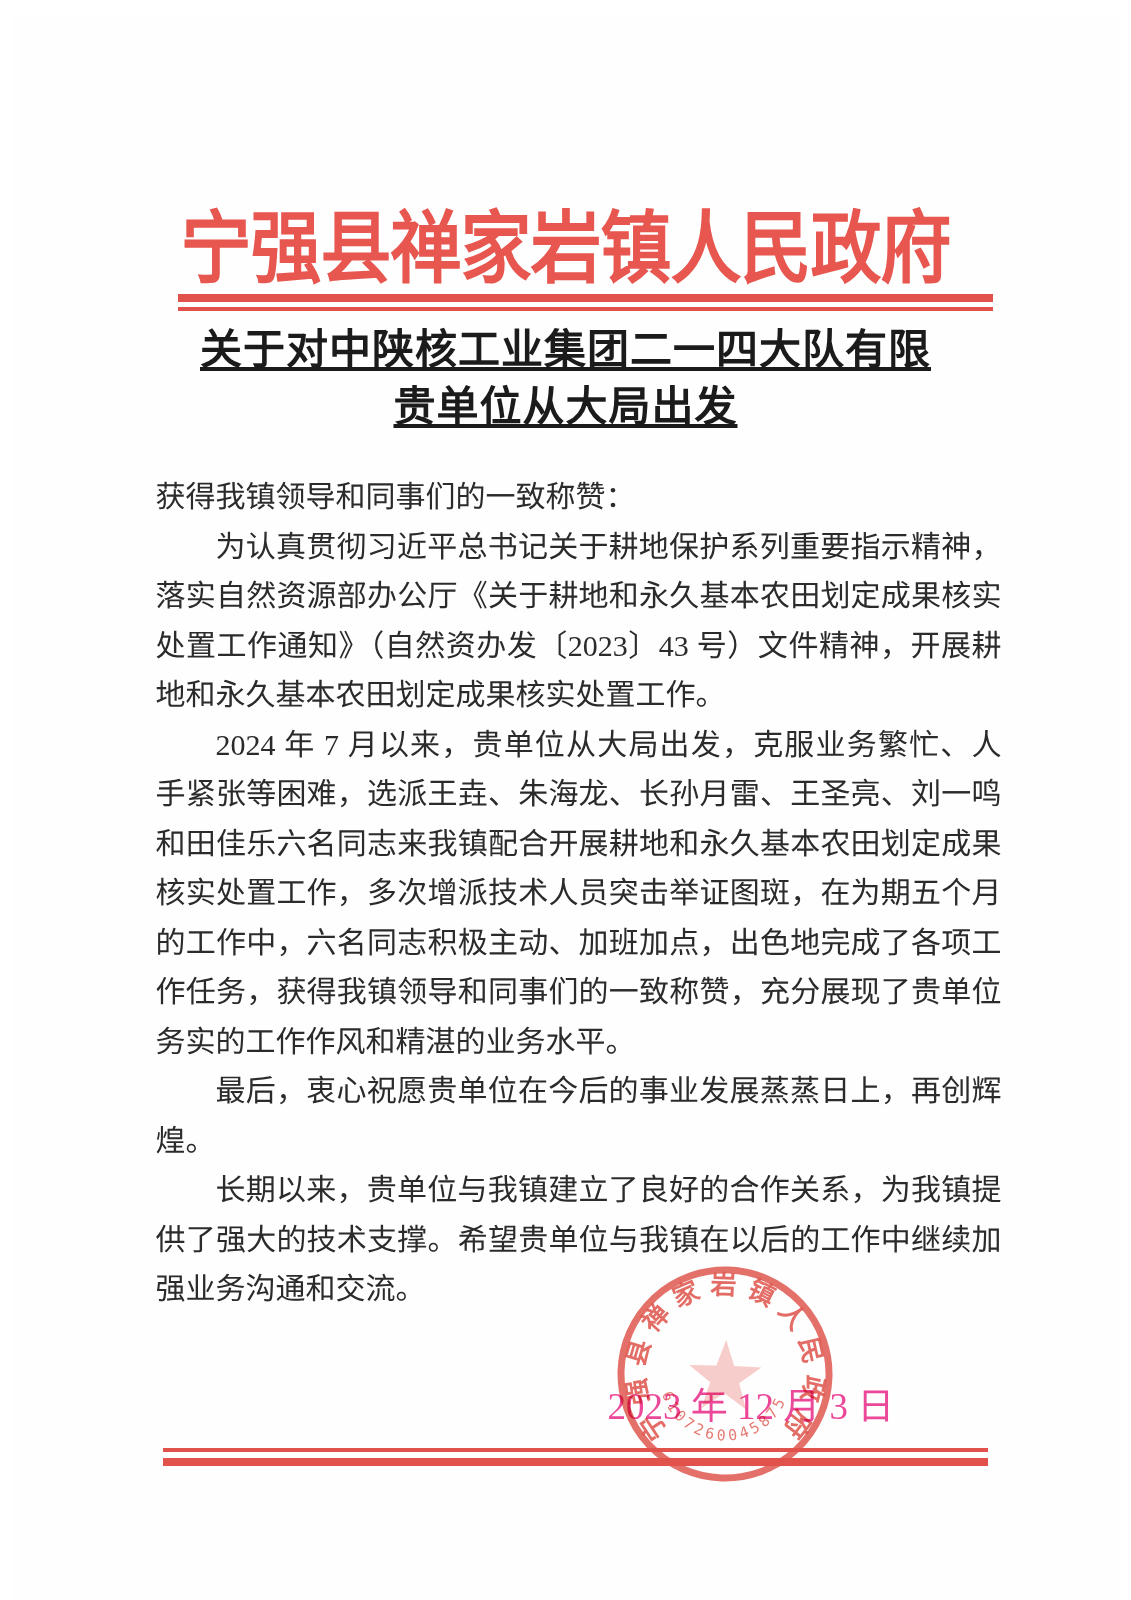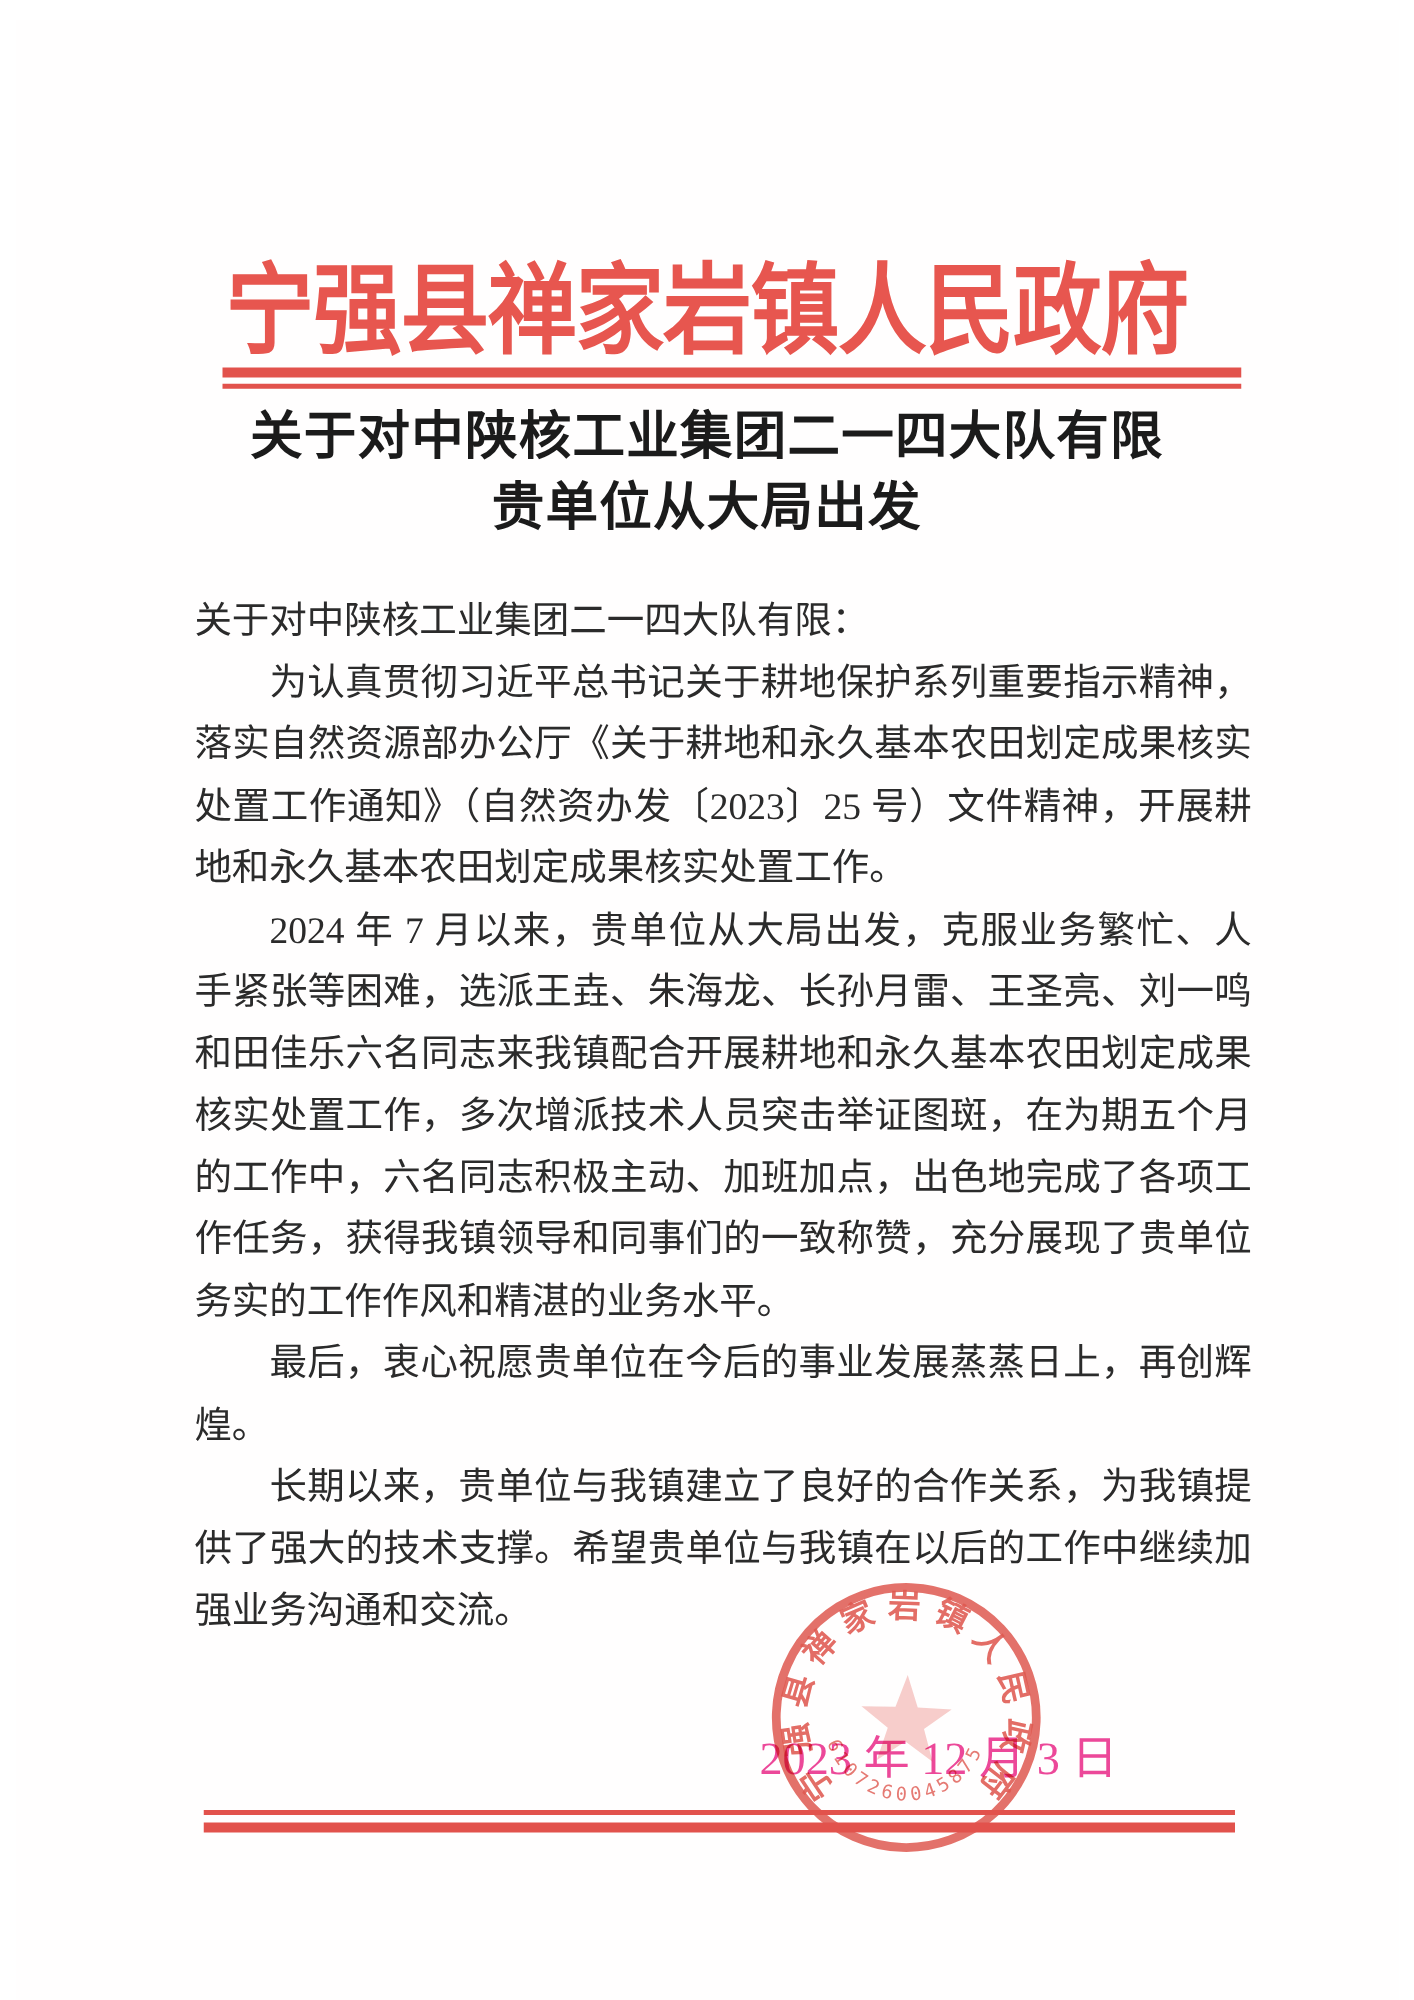--- a/index.html
+++ b/index.html
@@ -46,20 +46,21 @@
     position: absolute;
     top: 306px;
     left: 0;
     width: 100%;
     text-align: center;
     font-size: 42px;
     line-height: 57px;
     font-weight: 700;
     color: #1b1b1b;
     letter-spacing: 1px;
+    text-decoration: underline;
   }
 
   
   .body-text {
     position: absolute;
     top: 456px;
     left: 143px;
     width: 846px;
     font-size: 30px;
     line-height: 49.5px;
@@ -113,22 +114,22 @@
     <div class="bar-thick"></div>
     <div class="bar-thin"></div>
   </div>
 
   <div class="doc-title">
     <span>关于对中陕核工业集团二一四大队有限</span><br>
     <span>贵单位从大局出发</span>
   </div>
 
   <div class="body-text">
-    <p class="salutation">关于对中陕核工业集团二一四大队有限：</p>
-    <p>为认真贯彻习近平总书记关于耕地保护系列重要指示精神，落实自然资源部办公厅《关于耕地和永久基本农田划定成果核实处置工作通知》（自然资办发〔2023〕25 号）文件精神，开展耕地和永久基本农田划定成果核实处置工作。</p>
+    <p class="salutation">获得我镇领导和同事们的一致称赞：</p>
+    <p>为认真贯彻习近平总书记关于耕地保护系列重要指示精神，落实自然资源部办公厅《关于耕地和永久基本农田划定成果核实处置工作通知》（自然资办发〔2023〕43 号）文件精神，开展耕地和永久基本农田划定成果核实处置工作。</p>
     <p>2024 年 7 月以来，贵单位从大局出发，克服业务繁忙、人手紧张等困难，选派王垚、朱海龙、长孙月雷、王圣亮、刘一鸣和田佳乐六名同志来我镇配合开展耕地和永久基本农田划定成果核实处置工作，多次增派技术人员突击举证图斑，在为期五个月的工作中，六名同志积极主动、加班加点，出色地完成了各项工作任务，获得我镇领导和同事们的一致称赞，充分展现了贵单位务实的工作作风和精湛的业务水平。</p>
     <p>最后，衷心祝愿贵单位在今后的事业发展蒸蒸日上，再创辉煌。</p>
     <p>长期以来，贵单位与我镇建立了良好的合作关系，为我镇提供了强大的技术支撑。希望贵单位与我镇在以后的工作中继续加强业务沟通和交流。</p>
   </div>
 
   <div class="doc-date">2023 年 12 月 3 日</div>
 
   <div class="seal">
     <svg width="224" height="224" viewBox="0 0 224 224">
 

